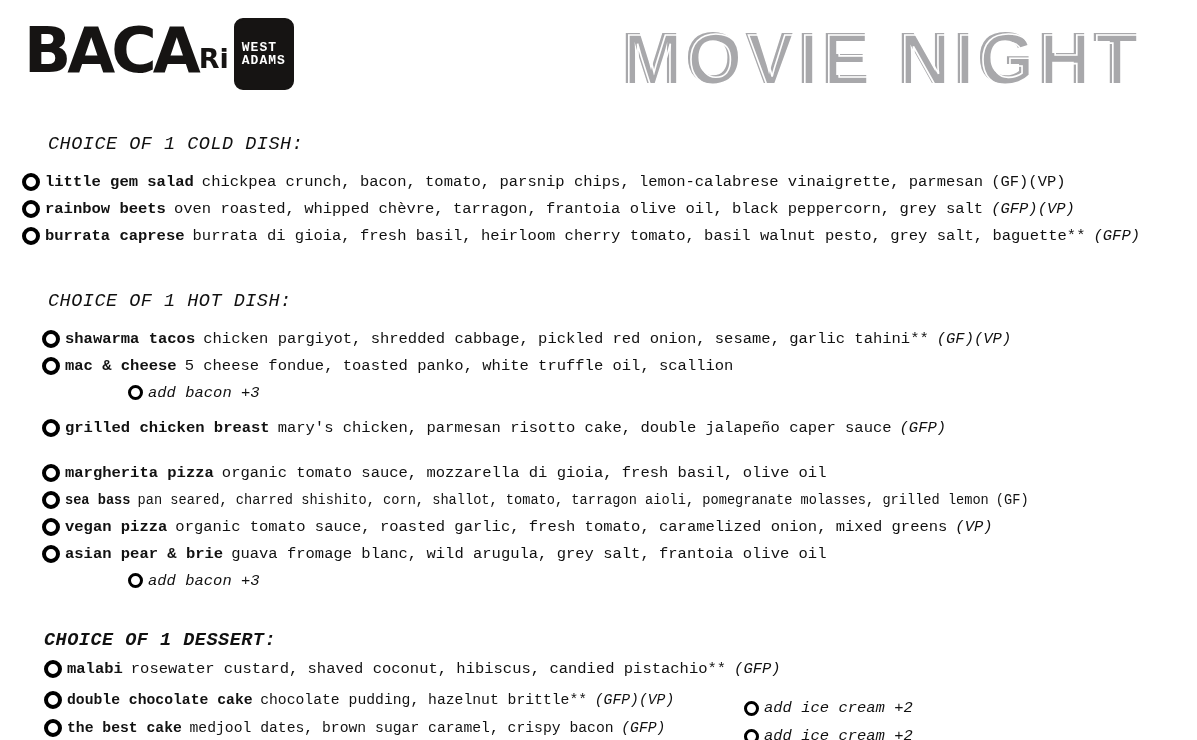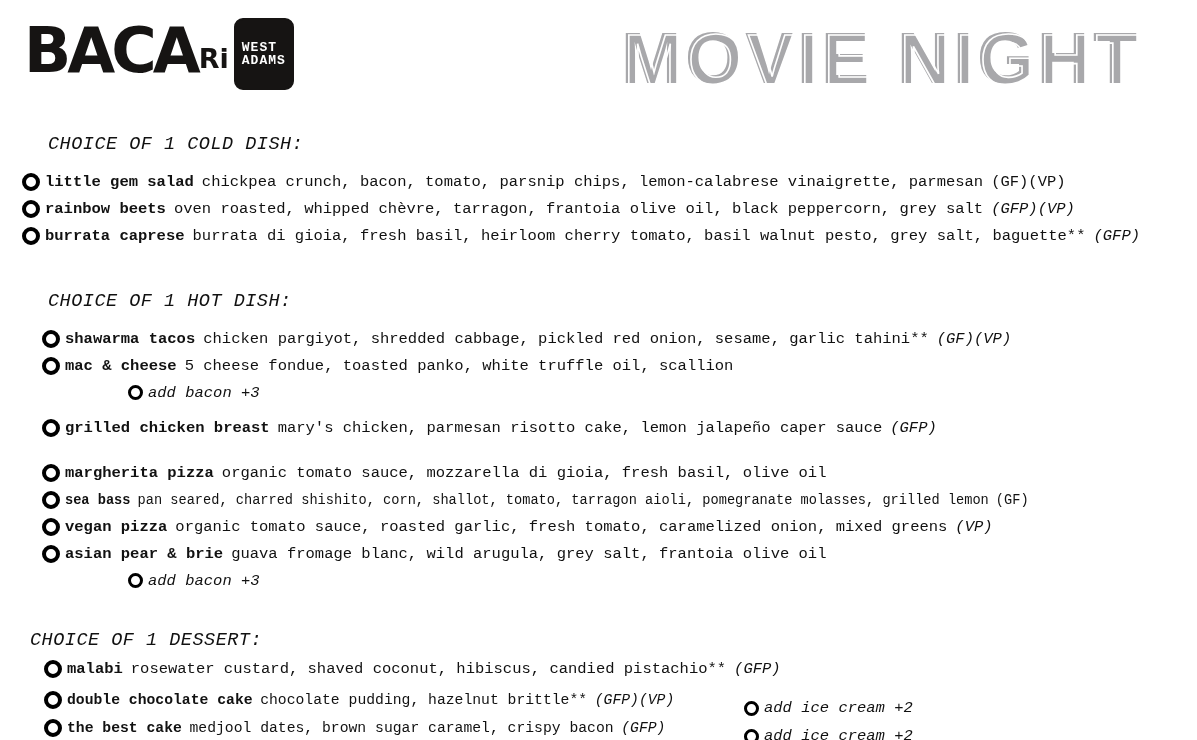--- a/index.html
+++ b/index.html
@@ -12,21 +12,21 @@
   .logo-tail{font-family:"DejaVu Sans",sans-serif;font-weight:900;font-size:27px;color:#161413;margin-left:2px;margin-top:14px;letter-spacing:0;}
   .logo-badge{display:inline-flex;flex-direction:column;background:#161413;color:#fff;border:2px solid #161413;border-radius:9px;padding:21px 6px;margin-left:5px;margin-top:6px;font-family:"Liberation Mono",monospace;font-weight:bold;font-size:13px;line-height:13px;letter-spacing:1px;}
   .title-wrap{margin-top:10px;}
   .title{font-family:"Liberation Sans","DejaVu Sans",sans-serif;font-weight:bold;font-size:72px;line-height:72px;letter-spacing:4px;color:#a8a8ab;position:relative;white-space:nowrap;}
   .title::after{content:attr(data-text);position:absolute;left:3px;top:2px;color:transparent;-webkit-text-stroke:1.6px #fff;pointer-events:none;}
 
   
   .menu{padding-left:22px;}
   .sec-head{font-style:italic;font-size:18.5px;letter-spacing:0.5px;white-space:nowrap;}
   .sec-head.ind{margin-left:26px;}
-  .sec-head.dessert-ind{margin-left:8px;}
+  .sec-head.dessert-ind{margin-left:22px;font-weight:bold;}
 
   .row{display:flex;align-items:center;height:27px;white-space:nowrap;position:relative;}
   .bub{width:10px;height:10px;border:4px solid #000;border-radius:50%;display:inline-block;flex:none;margin-right:5px;cursor:pointer;}
   .bub.sm{width:9px;height:9px;border-width:3.5px;}
   .line{font-size:15.5px;white-space:nowrap;}
   .nm{font-weight:bold;margin-right:8px;}
   .tg{font-style:italic;margin-left:8px;font-weight:500;}
   .tg.rm{font-style:normal;}
   .sub{margin-left:86px;}
   .sub .line{font-style:italic;}
@@ -92,21 +92,21 @@
       <div class="row">
         <span class="bub"></span>
         <span class="line"><span class="nm">mac &amp; cheese</span><span class="ds">5 cheese fondue, toasted panko, white truffle oil, scallion</span></span>
       </div>
       <div class="row sub">
         <span class="bub sm"></span>
         <span class="line">add bacon +3</span>
       </div>
       <div class="row gap8">
         <span class="bub"></span>
-        <span class="line"><span class="nm">grilled chicken breast</span><span class="ds">mary's chicken, parmesan risotto cake, lemon jalapeño caper sauce</span><span class="tg">(GFP)</span></span>
+        <span class="line"><span class="nm">grilled chicken breast</span><span class="ds">mary's chicken, parmesan risotto cake, double jalapeño caper sauce</span><span class="tg">(GFP)</span></span>
       </div>
       <div class="row gap18">
         <span class="bub"></span>
         <span class="line"><span class="nm">margherita pizza</span><span class="ds">organic tomato sauce, mozzarella di gioia, fresh basil, olive oil</span></span>
       </div>
       <div class="row">
         <span class="bub"></span>
         <span class="line sx88"><span class="nm">sea bass</span><span class="ds">pan seared, charred shishito, corn, shallot, tomato, tarragon aioli, pomegranate molasses, grilled lemon</span><span class="tg rm">(GF)</span></span>
       </div>
       <div class="row">

